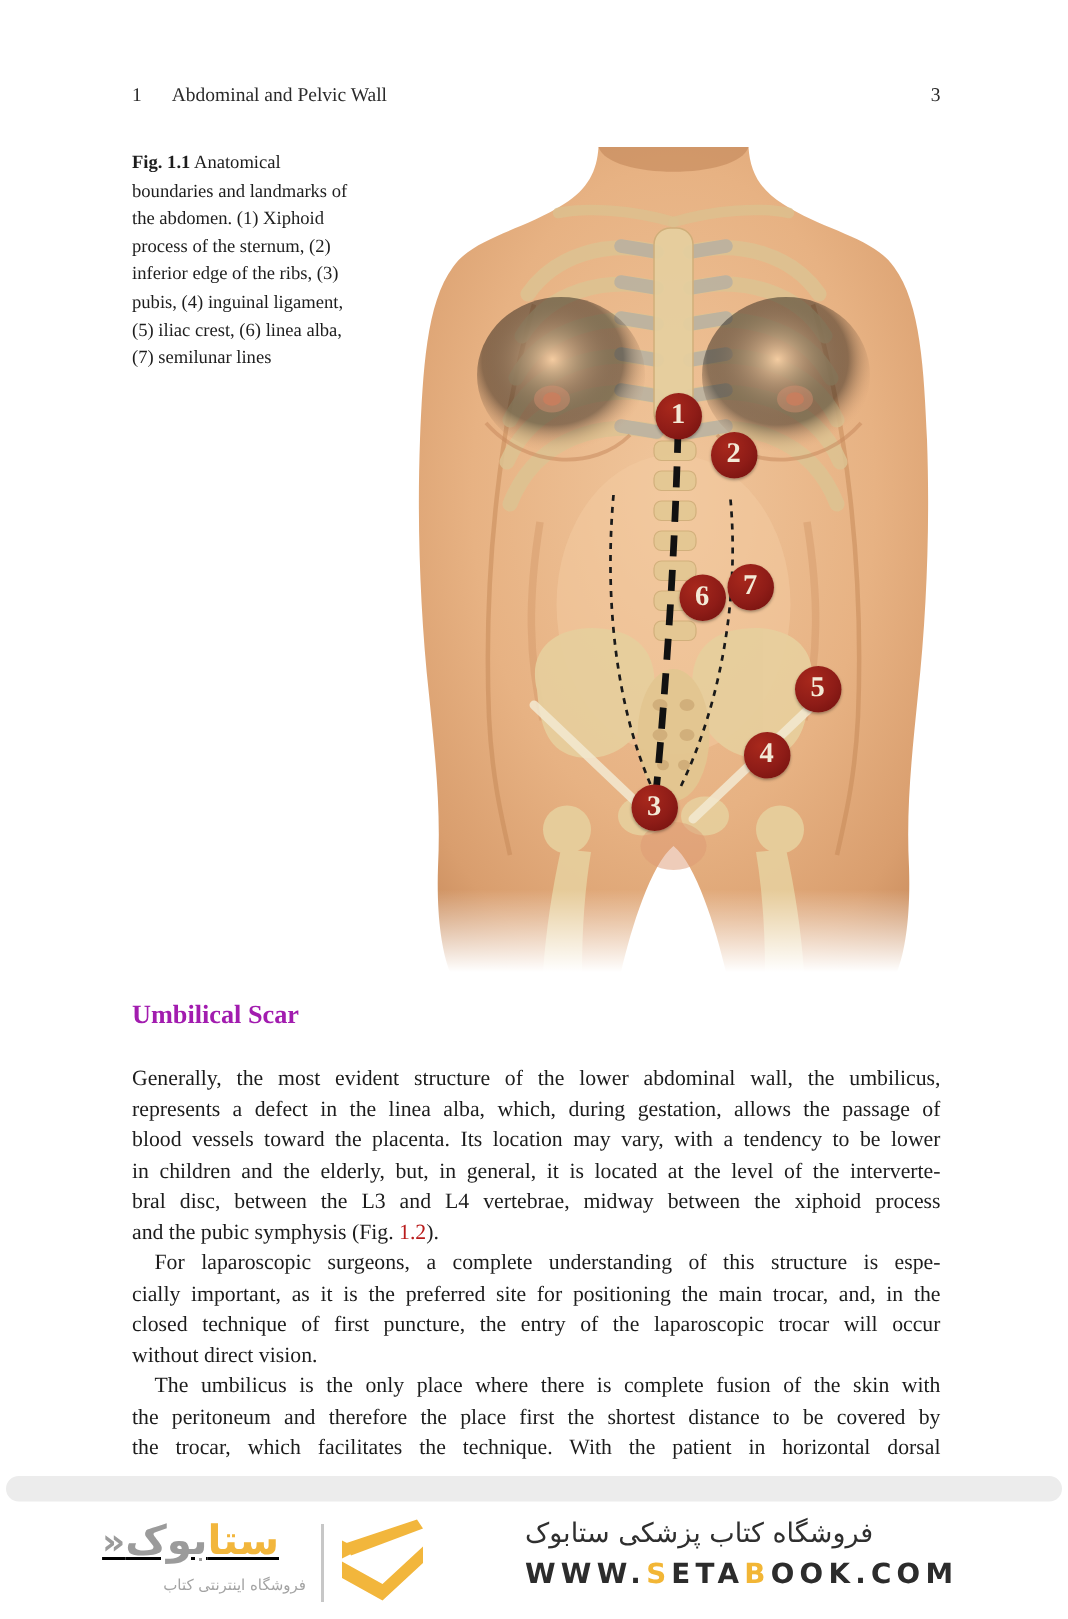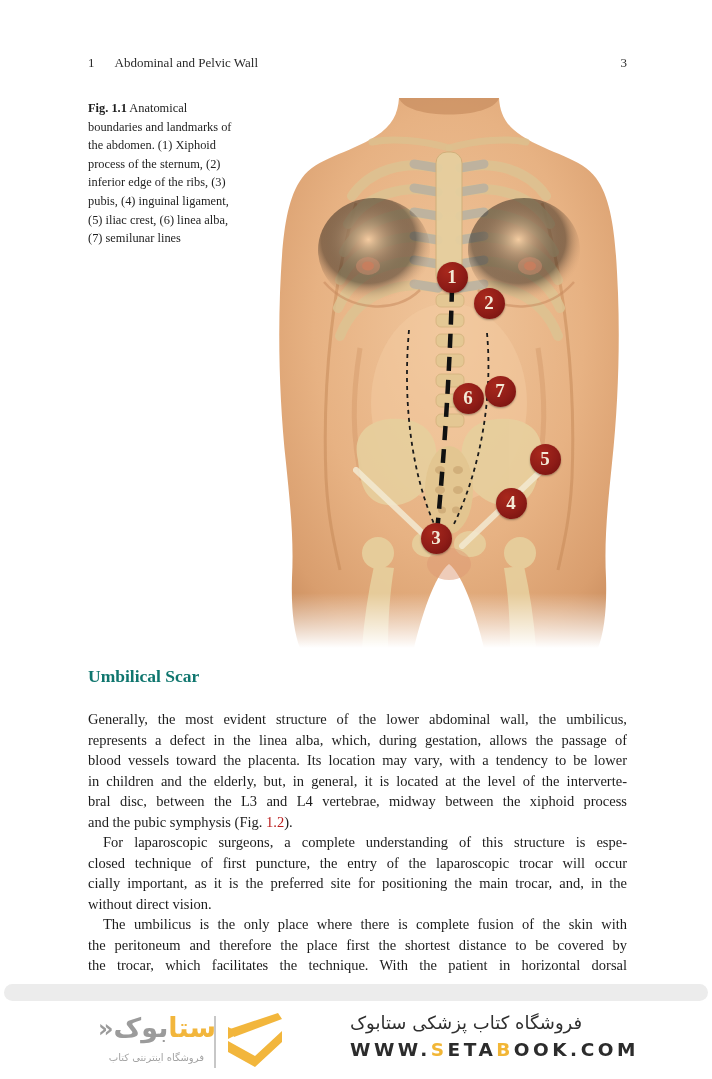--- a/index.html
+++ b/index.html
@@ -18,33 +18,33 @@
   
   .fig{position:absolute;left:256px;top:98px;width:392px;height:550px;}
   .fig svg{position:absolute;left:0;top:0;}
   .marker{position:absolute;width:31px;height:31px;border-radius:50%;
           background:radial-gradient(circle at 35% 30%, #a8281c 0%, #8e1c17 55%, #6f100d 100%);
           color:#f3e9d6;font-family:"Liberation Serif",serif;font-weight:bold;font-size:19px;
           display:flex;align-items:center;justify-content:center;
           box-shadow:0 1px 2px rgba(0,0,0,.35);}
 
   
-  .sechead{position:absolute;left:88px;top:666px;font-size:17.5px;font-weight:bold;color:#0f766e;}
+  .sechead{position:absolute;left:88px;top:666px;font-size:17.5px;font-weight:bold;color:#a21caf;}
   .bodytext{position:absolute;left:88px;top:709px;width:539px;font-size:14.5px;color:#1c1c1c;}
   .line{height:20.5px;line-height:20.5px;text-align:justify;text-align-last:justify;overflow:hidden;}
   .line.noj{text-align:left;text-align-last:left;}
   .line.indent{text-indent:15px;}
   .figlink{cursor:pointer;}
 
   
   .foot-strip{position:absolute;left:4px;right:4px;top:984px;height:17px;background:#ececec;border-radius:9px;}
   .logo-block{position:absolute;left:34px;top:1008px;width:252px;height:66px;font-family:"DejaVu Sans",sans-serif;}
   .emblem{position:absolute;right:0;top:3px;}
   .logo-sep{position:absolute;right:70px;top:8px;width:2px;height:52px;background:#c7c7c7;}
-  .wordmark{position:absolute;right:70px;top:4px;direction:rtl;font-weight:bold;font-size:27px;white-space:nowrap;}
+  .wordmark{position:absolute;right:100px;top:4px;direction:rtl;font-weight:bold;font-size:27px;white-space:nowrap;text-decoration:underline;}
   .wm-accent{color:#f2b63c;}
   .wm-gray{color:#9b9b9b;}
   .wm-guillemet{color:#9b9b9b;font-size:24px;}
   .tagline{position:absolute;right:82px;top:44px;font-size:10px;color:#a3a3a3;direction:rtl;white-space:nowrap;}
   .site-block{position:absolute;right:62px;top:1012px;width:300px;text-align:left;font-family:"DejaVu Sans",sans-serif;}
   .site-fa{font-size:18px;color:#2f2f2f;direction:rtl;white-space:nowrap;}
   .site-url{margin-top:6px;font-size:18.5px;font-weight:bold;letter-spacing:3.5px;color:#2c2c2c;white-space:nowrap;}
   .url-yellow{color:#f2b636;}
 </style>
 </head>
@@ -206,22 +206,22 @@
   <div class="sechead">Umbilical Scar</div>
 
   <div class="bodytext" id="paras">
       <div class="line">Generally, the most evident structure of the lower abdominal wall, the umbilicus,</div>
       <div class="line">represents a defect in the linea alba, which, during gestation, allows the passage of</div>
       <div class="line">blood vessels toward the placenta. Its location may vary, with a tendency to be lower</div>
       <div class="line">in children and the elderly, but, in general, it is located at the level of the interverte-</div>
       <div class="line">bral disc, between the L3 and L4 vertebrae, midway between the xiphoid process</div>
       <div class="line noj"><span>and the pubic symphysis (Fig. </span><span class="figlink" style="color: #b91c1c;">1.2</span><span>).</span></div>
       <div class="line indent">For laparoscopic surgeons, a complete understanding of this structure is espe-</div>
+      <div class="line">cially important, as it is the preferred site for positioning the main trocar, and, in the</div>
       <div class="line">closed technique of first puncture, the entry of the laparoscopic trocar will occur</div>
-      <div class="line">cially important, as it is the preferred site for positioning the main trocar, and, in the</div>
       <div class="line noj">without direct vision.</div>
       <div class="line indent">The umbilicus is the only place where there is complete fusion of the skin with</div>
       <div class="line">the peritoneum and therefore the place first the shortest distance to be covered by</div>
       <div class="line">the trocar, which facilitates the technique. With the patient in horizontal dorsal</div>
     </div>
 
   <div class="foot-strip"></div>
 
   <div class="logo-block">
     <svg class="emblem" width="62" height="58" viewBox="0 0 62 58">

